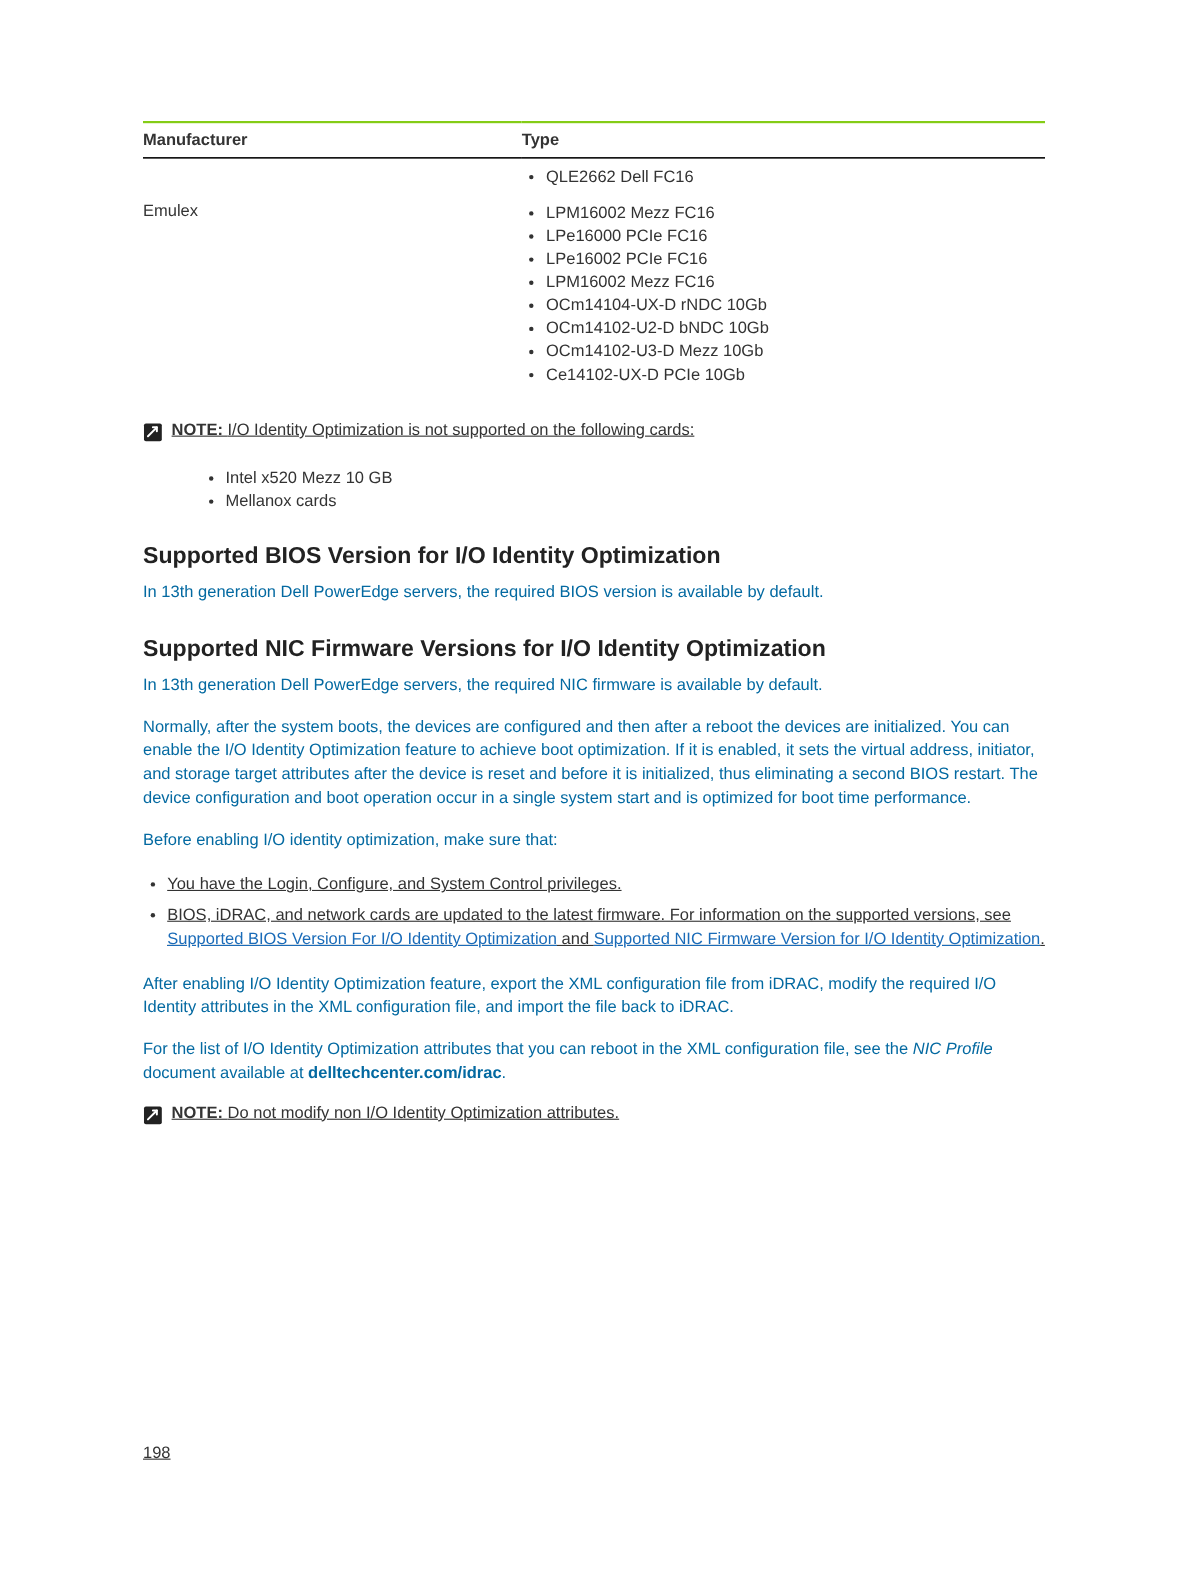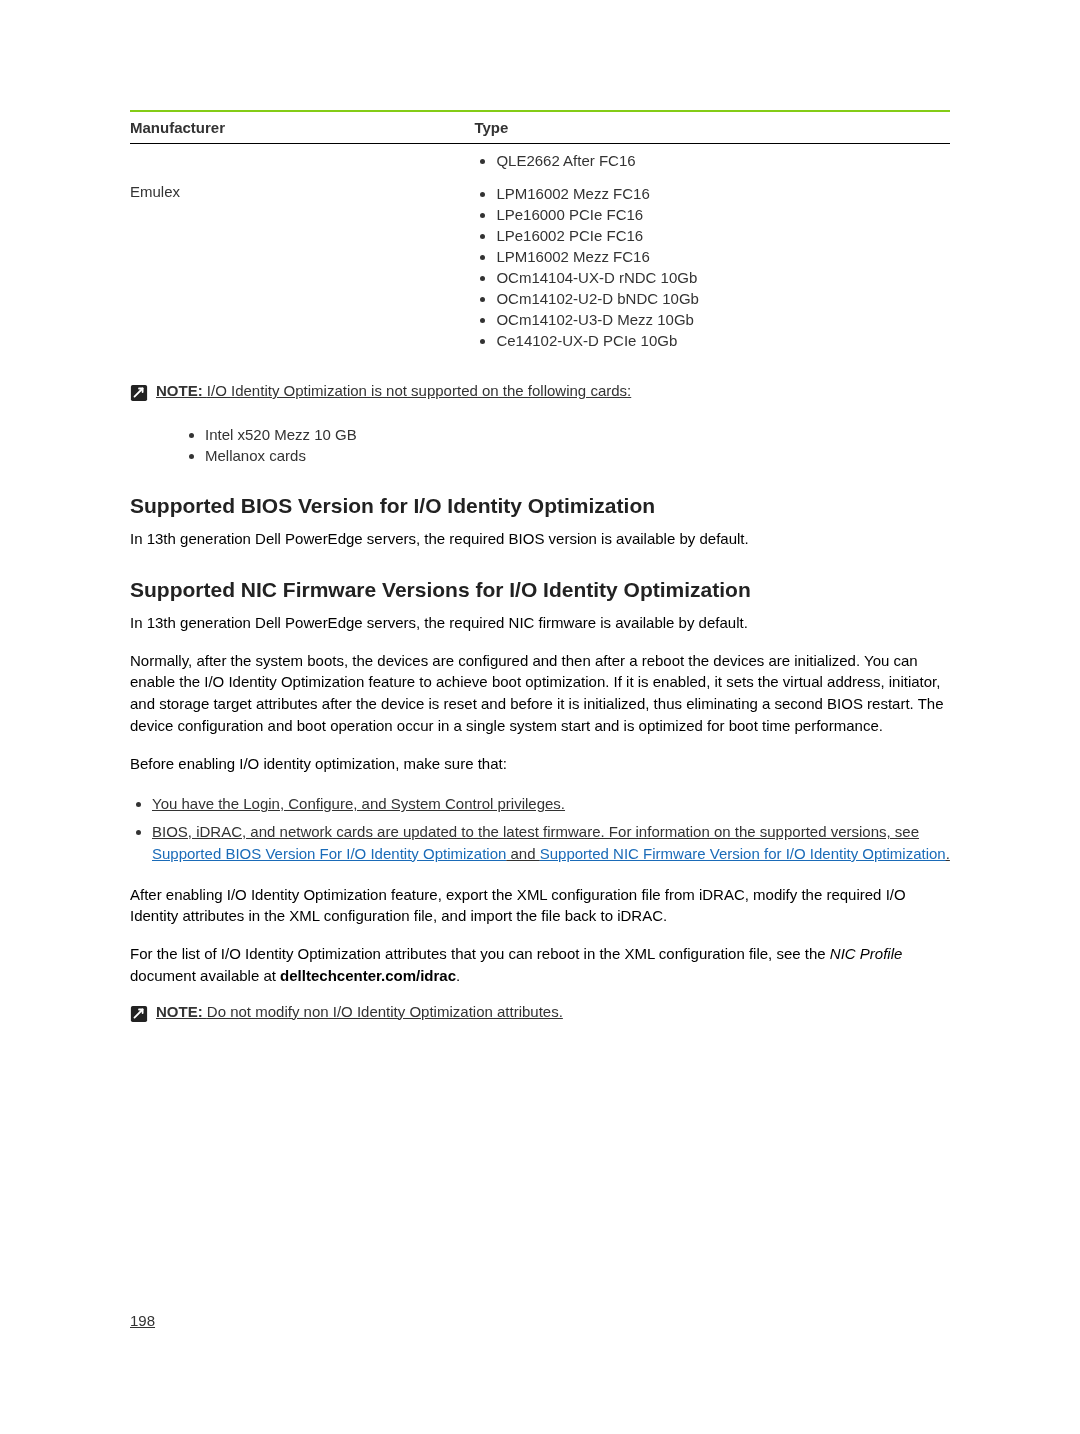--- a/index.html
+++ b/index.html
@@ -75,21 +75,21 @@
   }
   h2.section {
     font-size: 21px;
     font-weight: bold;
     margin: 28px 0 10px 0;
     color: #222;
   }
   p {
     margin: 8px 0 16px 0;
     line-height: 1.45;
-    color: #000000;
+    color: #0369a1;
   }
   ul.body-list {
     margin: 4px 0 16px 0;
     padding-left: 22px;
     text-decoration: underline;
   }
   ul.body-list li {
     padding: 3px 0;
     line-height: 1.45;
   }
@@ -118,21 +118,21 @@
       <tr>
         <th style="width:42%">Manufacturer</th>
         <th>Type</th>
       </tr>
     </thead>
     <tbody>
       <tr>
         <td></td>
         <td>
           <ul>
-            <li>QLE2662 After FC16</li>
+            <li>QLE2662 Dell FC16</li>
           </ul>
         </td>
       </tr>
       <tr>
         <td>Emulex</td>
         <td>
           <ul>
             <li>LPM16002 Mezz FC16</li>
             <li>LPe16000 PCIe FC16</li>
             <li>LPe16002 PCIe FC16</li>

